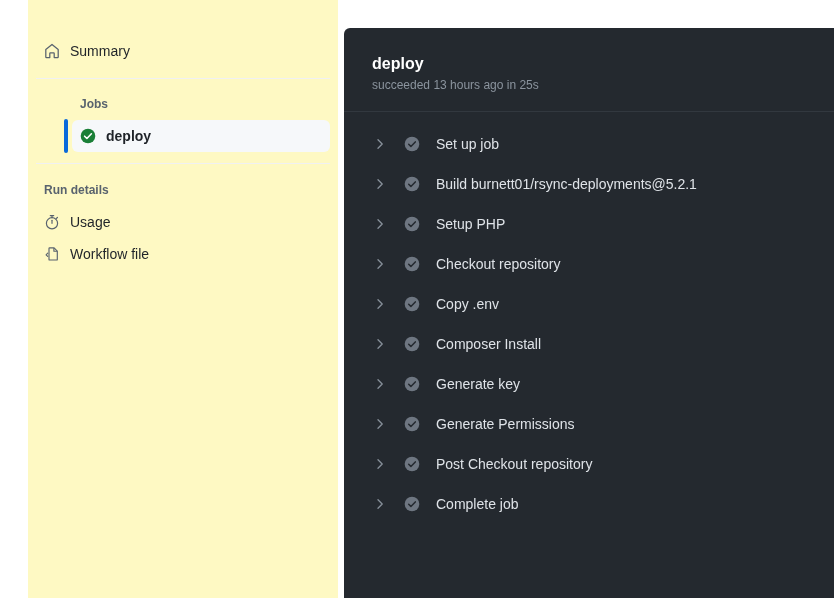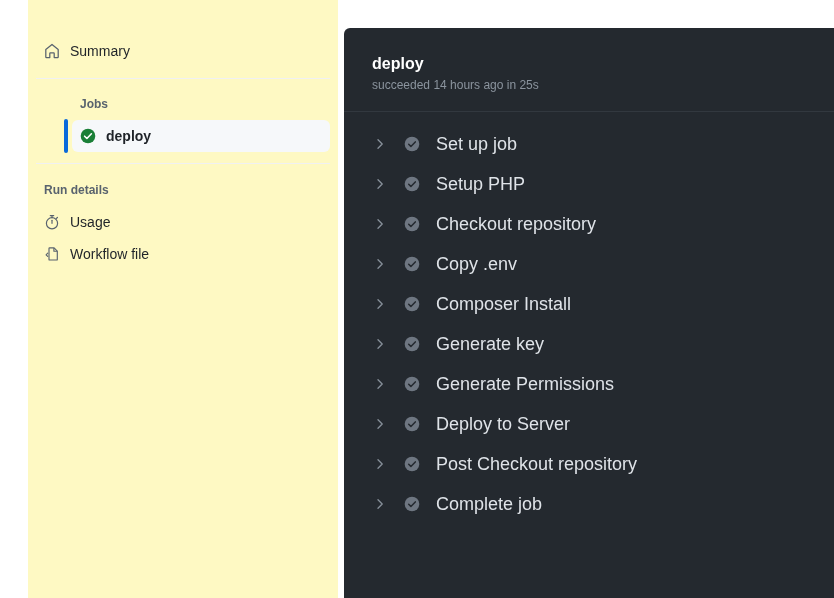--- a/index.html
+++ b/index.html
@@ -135,21 +135,21 @@
   .check-circle {
     width: 16px; height: 16px;
     flex: 0 0 16px;
     margin-right: 16px;
     display: inline-flex;
     align-items: center;
     justify-content: center;
   }
   .check-circle svg { display: block; }
   .step-label {
-    font-size: 18px;
+    font-size: 14px;
     color: #dfe3e8;
     white-space: nowrap;
   }
 </style>
 </head>
 <body>
 
 <div id="app">
 
   <div class="sidebar">
@@ -211,21 +211,21 @@
         </span>
         <span class="side-label">Workflow file</span>
       </div>
     </div>
   </div>
 
   <div class="panel">
 
     <div class="panel-header">
       <div class="panel-title">deploy</div>
-      <div class="panel-sub">succeeded 14 hours ago in 25s</div>
+      <div class="panel-sub">succeeded 13 hours ago in 25s</div>
     </div>
 
     <div class="steps" id="steps-container">
         <div class="step-row">
     <span class="chevron">
       <svg width="14" height="14" viewBox="0 0 14 14" fill="none">
         <path d="M5 2.8 L9.2 7 L5 11.2" stroke="currentColor" stroke-width="1.35" stroke-linecap="round" stroke-linejoin="round"></path>
       </svg>
     </span>
     <span class="check-circle">
@@ -241,20 +241,34 @@
       <svg width="14" height="14" viewBox="0 0 14 14" fill="none">
         <path d="M5 2.8 L9.2 7 L5 11.2" stroke="currentColor" stroke-width="1.35" stroke-linecap="round" stroke-linejoin="round"></path>
       </svg>
     </span>
     <span class="check-circle">
       <svg width="16" height="16" viewBox="0 0 16 16">
         <circle cx="8" cy="8" r="7.3" fill="#6e7681"></circle>
         <path d="M4.7 8.2 L6.9 10.4 L11.3 5.9" stroke="#24292f" stroke-width="1.5" fill="none" stroke-linecap="round" stroke-linejoin="round"></path>
       </svg>
     </span>
+    <span class="step-label">Build burnett01/rsync-deployments@5.2.1</span>
+  </div>
+        <div class="step-row">
+    <span class="chevron">
+      <svg width="14" height="14" viewBox="0 0 14 14" fill="none">
+        <path d="M5 2.8 L9.2 7 L5 11.2" stroke="currentColor" stroke-width="1.35" stroke-linecap="round" stroke-linejoin="round"></path>
+      </svg>
+    </span>
+    <span class="check-circle">
+      <svg width="16" height="16" viewBox="0 0 16 16">
+        <circle cx="8" cy="8" r="7.3" fill="#6e7681"></circle>
+        <path d="M4.7 8.2 L6.9 10.4 L11.3 5.9" stroke="#24292f" stroke-width="1.5" fill="none" stroke-linecap="round" stroke-linejoin="round"></path>
+      </svg>
+    </span>
     <span class="step-label">Setup PHP</span>
   </div>
         <div class="step-row">
     <span class="chevron">
       <svg width="14" height="14" viewBox="0 0 14 14" fill="none">
         <path d="M5 2.8 L9.2 7 L5 11.2" stroke="currentColor" stroke-width="1.35" stroke-linecap="round" stroke-linejoin="round"></path>
       </svg>
     </span>
     <span class="check-circle">
       <svg width="16" height="16" viewBox="0 0 16 16">
@@ -325,34 +339,20 @@
       <svg width="14" height="14" viewBox="0 0 14 14" fill="none">
         <path d="M5 2.8 L9.2 7 L5 11.2" stroke="currentColor" stroke-width="1.35" stroke-linecap="round" stroke-linejoin="round"></path>
       </svg>
     </span>
     <span class="check-circle">
       <svg width="16" height="16" viewBox="0 0 16 16">
         <circle cx="8" cy="8" r="7.3" fill="#6e7681"></circle>
         <path d="M4.7 8.2 L6.9 10.4 L11.3 5.9" stroke="#24292f" stroke-width="1.5" fill="none" stroke-linecap="round" stroke-linejoin="round"></path>
       </svg>
     </span>
-    <span class="step-label">Deploy to Server</span>
-  </div>
-        <div class="step-row">
-    <span class="chevron">
-      <svg width="14" height="14" viewBox="0 0 14 14" fill="none">
-        <path d="M5 2.8 L9.2 7 L5 11.2" stroke="currentColor" stroke-width="1.35" stroke-linecap="round" stroke-linejoin="round"></path>
-      </svg>
-    </span>
-    <span class="check-circle">
-      <svg width="16" height="16" viewBox="0 0 16 16">
-        <circle cx="8" cy="8" r="7.3" fill="#6e7681"></circle>
-        <path d="M4.7 8.2 L6.9 10.4 L11.3 5.9" stroke="#24292f" stroke-width="1.5" fill="none" stroke-linecap="round" stroke-linejoin="round"></path>
-      </svg>
-    </span>
     <span class="step-label">Post Checkout repository</span>
   </div>
         <div class="step-row">
     <span class="chevron">
       <svg width="14" height="14" viewBox="0 0 14 14" fill="none">
         <path d="M5 2.8 L9.2 7 L5 11.2" stroke="currentColor" stroke-width="1.35" stroke-linecap="round" stroke-linejoin="round"></path>
       </svg>
     </span>
     <span class="check-circle">
       <svg width="16" height="16" viewBox="0 0 16 16">

